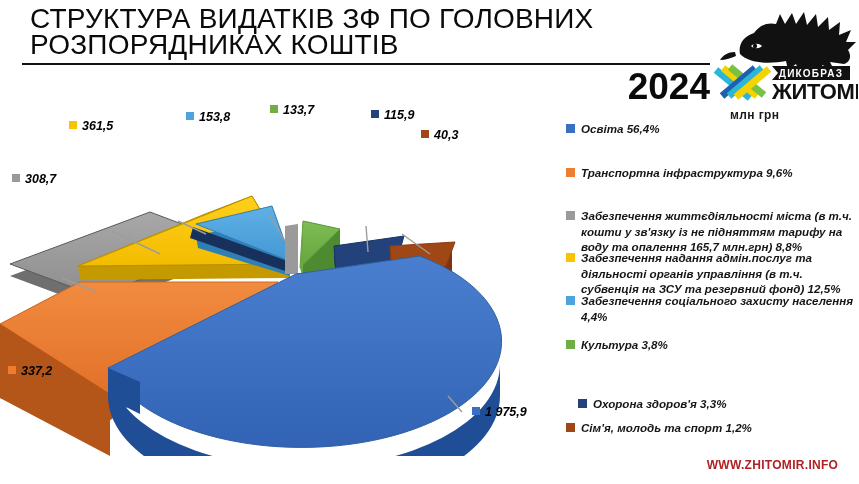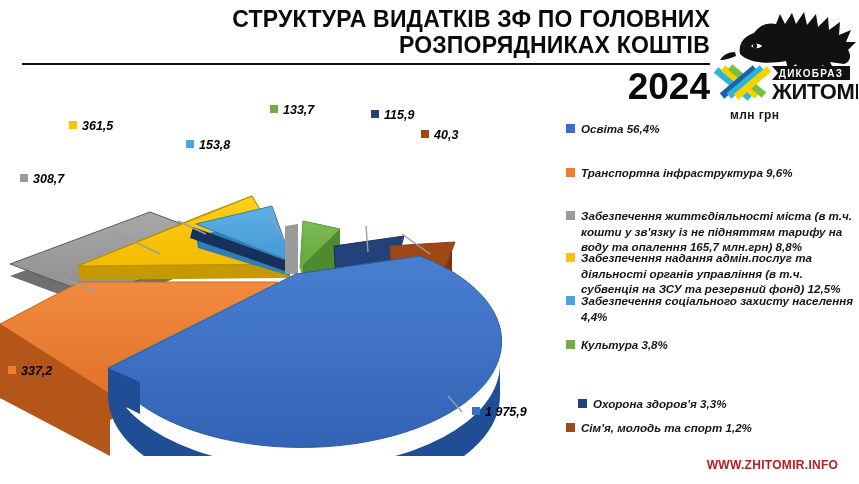--- a/index.html
+++ b/index.html
@@ -1,22 +1,22 @@
 <!DOCTYPE html>
 <html><head>
 <meta charset="utf-8">
 <style>
   html,body{margin:0;padding:0;background:#ffffff;}
   body{width:859px;height:484px;position:relative;overflow:hidden;
        font-family:"Liberation Sans","DejaVu Sans",sans-serif;color:#000;}
 
   
   #header{position:absolute;left:0;top:0;width:859px;height:104px;}
-  #title{position:absolute;left:30px;top:6px;width:680px;text-align:right;
-         font-size:23px;font-weight:bold;line-height:26px;letter-spacing:.2px;
+  #title{position:absolute;left:30px;top:6px;width:680px;text-align:left;
+         font-size:28px;font-weight:normal;line-height:26px;letter-spacing:.2px;
          text-transform:uppercase;color:#0a0a0a;}
   #title-rule{position:absolute;left:22px;top:63px;width:688px;height:0;
               border-top:2px solid #111;}
   #year{position:absolute;left:560px;top:66px;width:150px;text-align:right;
         font-size:37px;font-weight:bold;color:#0a0a0a;}
 
   
   #logo{position:absolute;left:710px;top:2px;width:148px;height:100px;}
 
   
@@ -167,27 +167,27 @@
       <path d="M62 182 L96 196"></path>
       <path d="M112 135 L160 158"></path>
       <path d="M178 125 L206 138"></path>
       <path d="M270 120 L288 150"></path>
       <path d="M366 130 L368 156"></path>
       <path d="M402 138 L430 158"></path>
       <path d="M448 300 L462 316"></path>
     </g>
   </svg>
 
-  <div class="dlabel" style="left:20px;top:77px;">
+  <div class="dlabel" style="left:12px;top:77px;">
     <span class="sw" style="background:#9a9a9a"></span><span>308,7</span>
   </div>
   <div class="dlabel" style="left:69px;top:24px;">
     <span class="sw" style="background:#f8c300"></span><span>361,5</span>
   </div>
-  <div class="dlabel" style="left:186px;top:15px;margin-top:28px;">
+  <div class="dlabel" style="left:186px;top:15px;">
     <span class="sw" style="background:#4da3dd"></span><span>153,8</span>
   </div>
   <div class="dlabel" style="left:270px;top:8px;">
     <span class="sw" style="background:#70ad47"></span><span>133,7</span>
   </div>
   <div class="dlabel" style="left:371px;top:13px;">
     <span class="sw" style="background:#23427c"></span><span>115,9</span>
   </div>
   <div class="dlabel" style="left:421px;top:33px;">
     <span class="sw" style="background:#a04716"></span><span>40,3</span>

